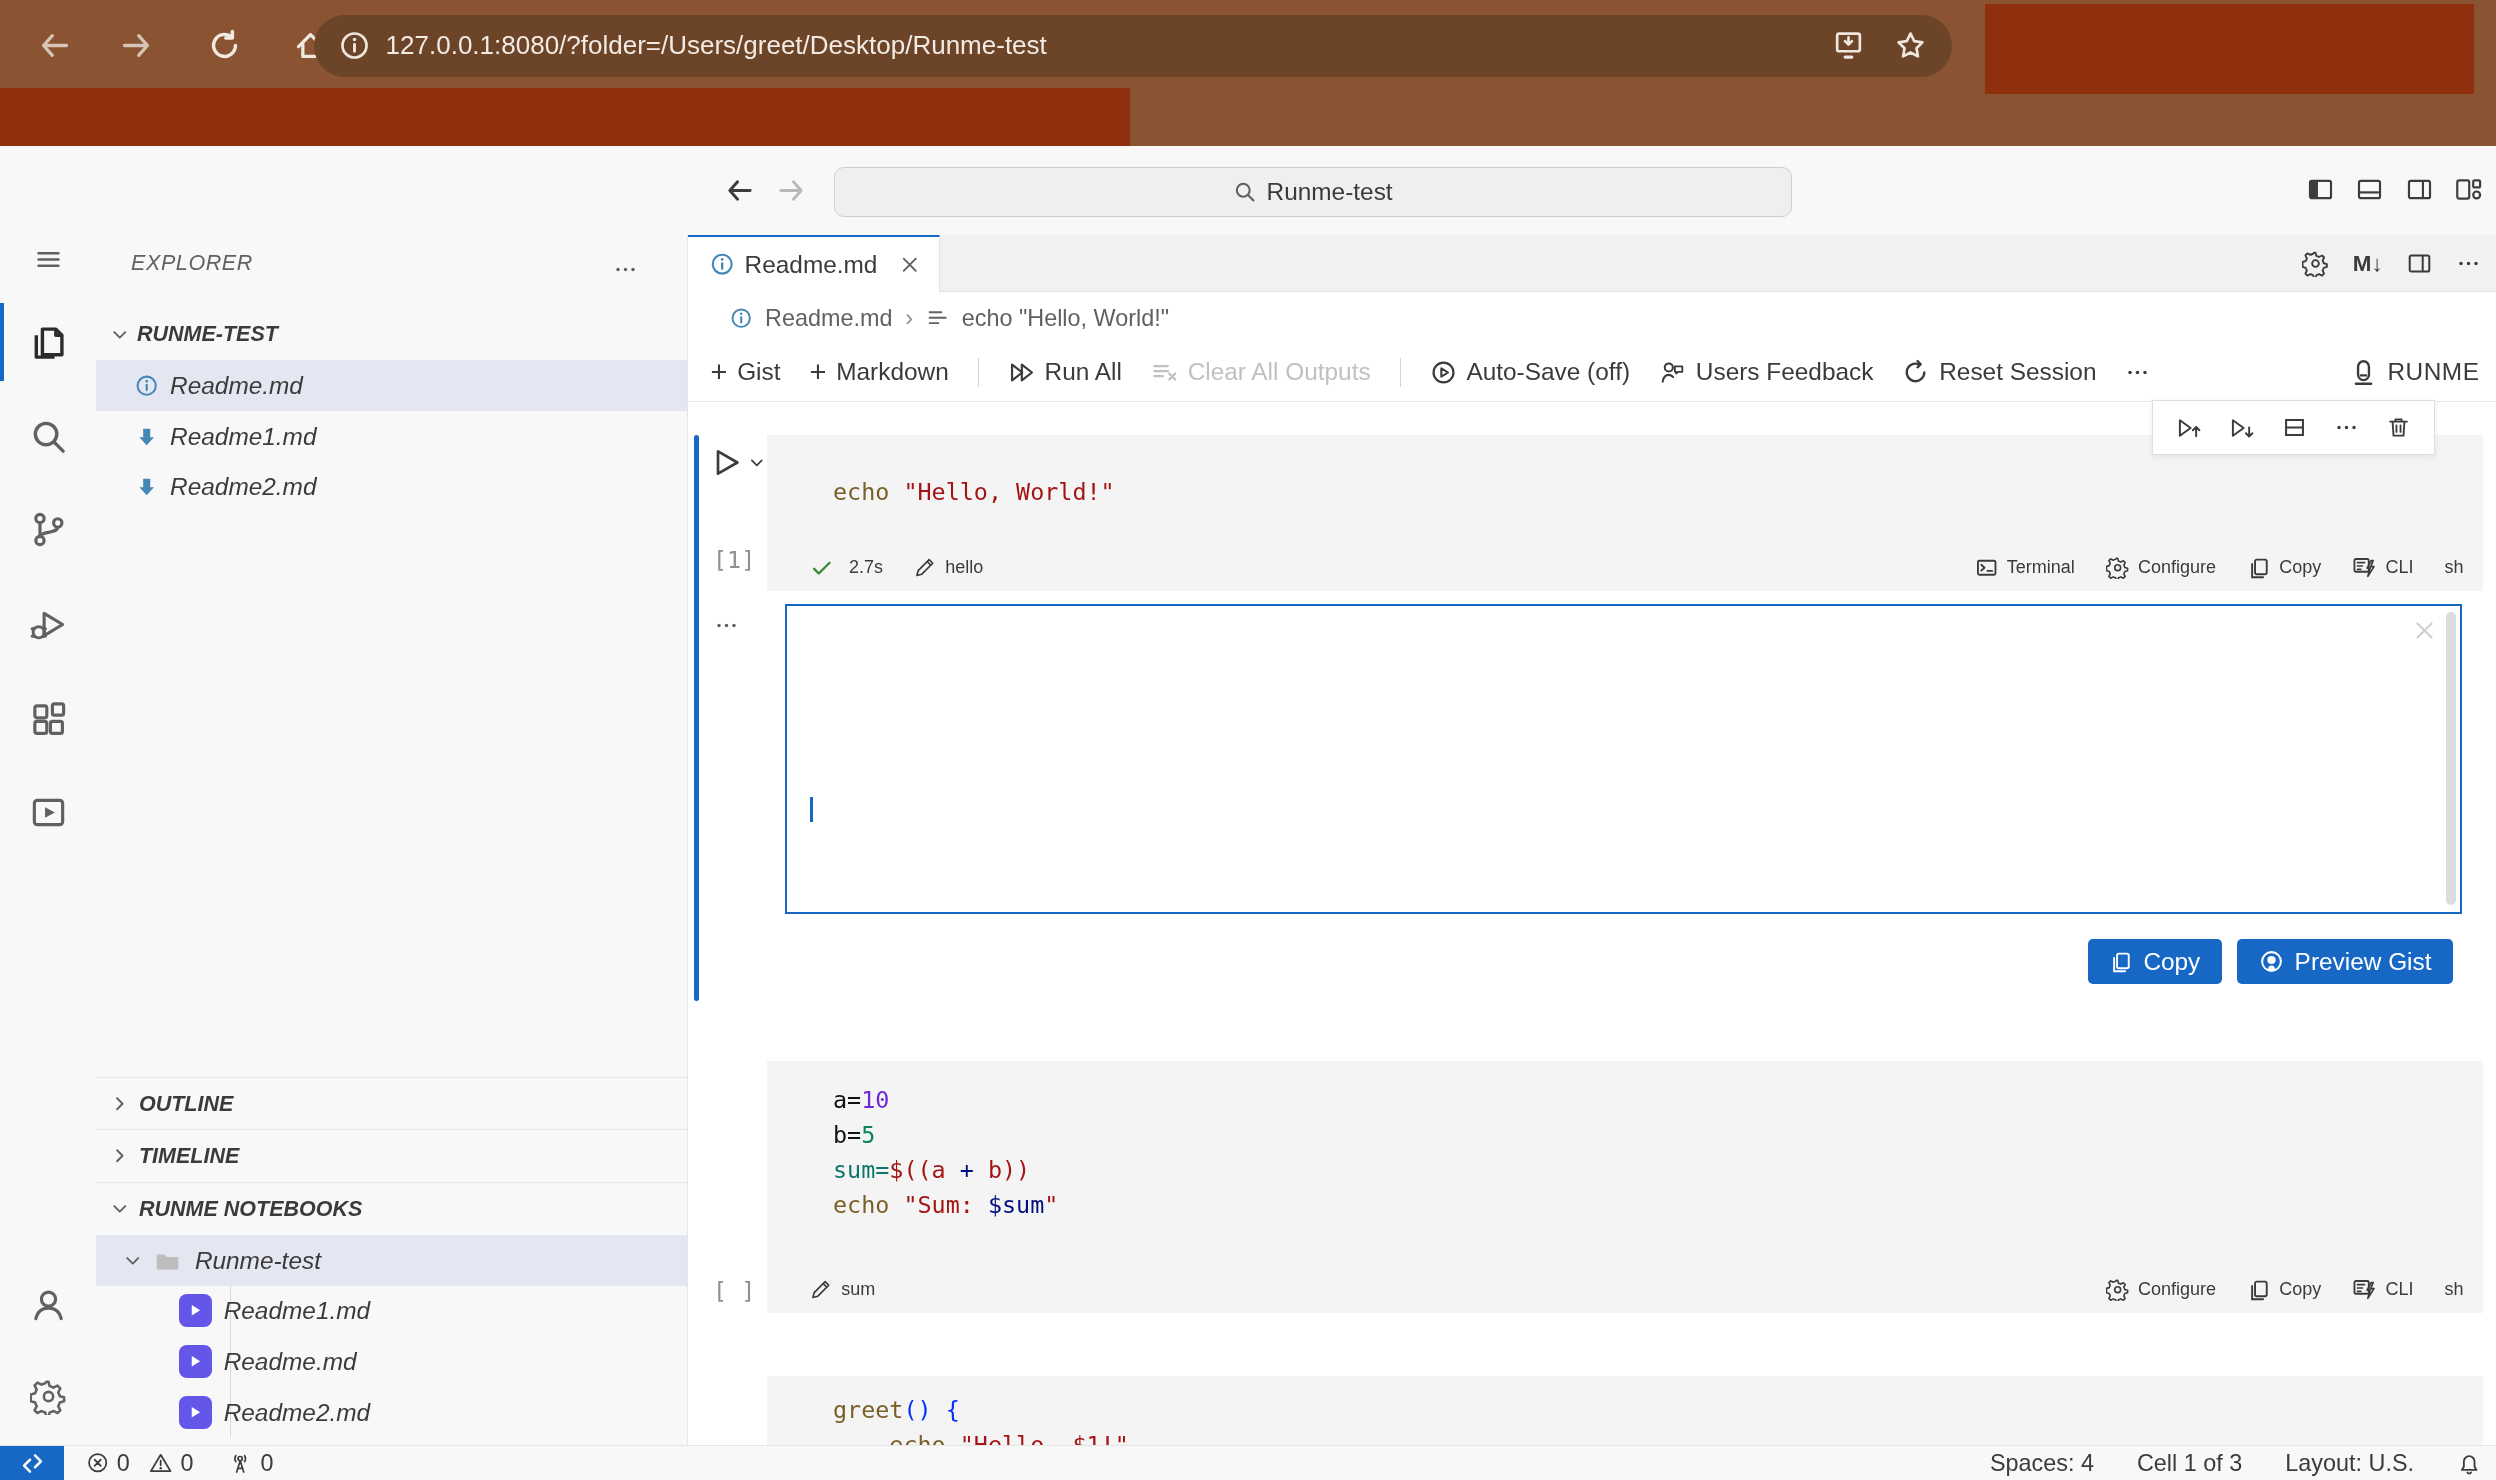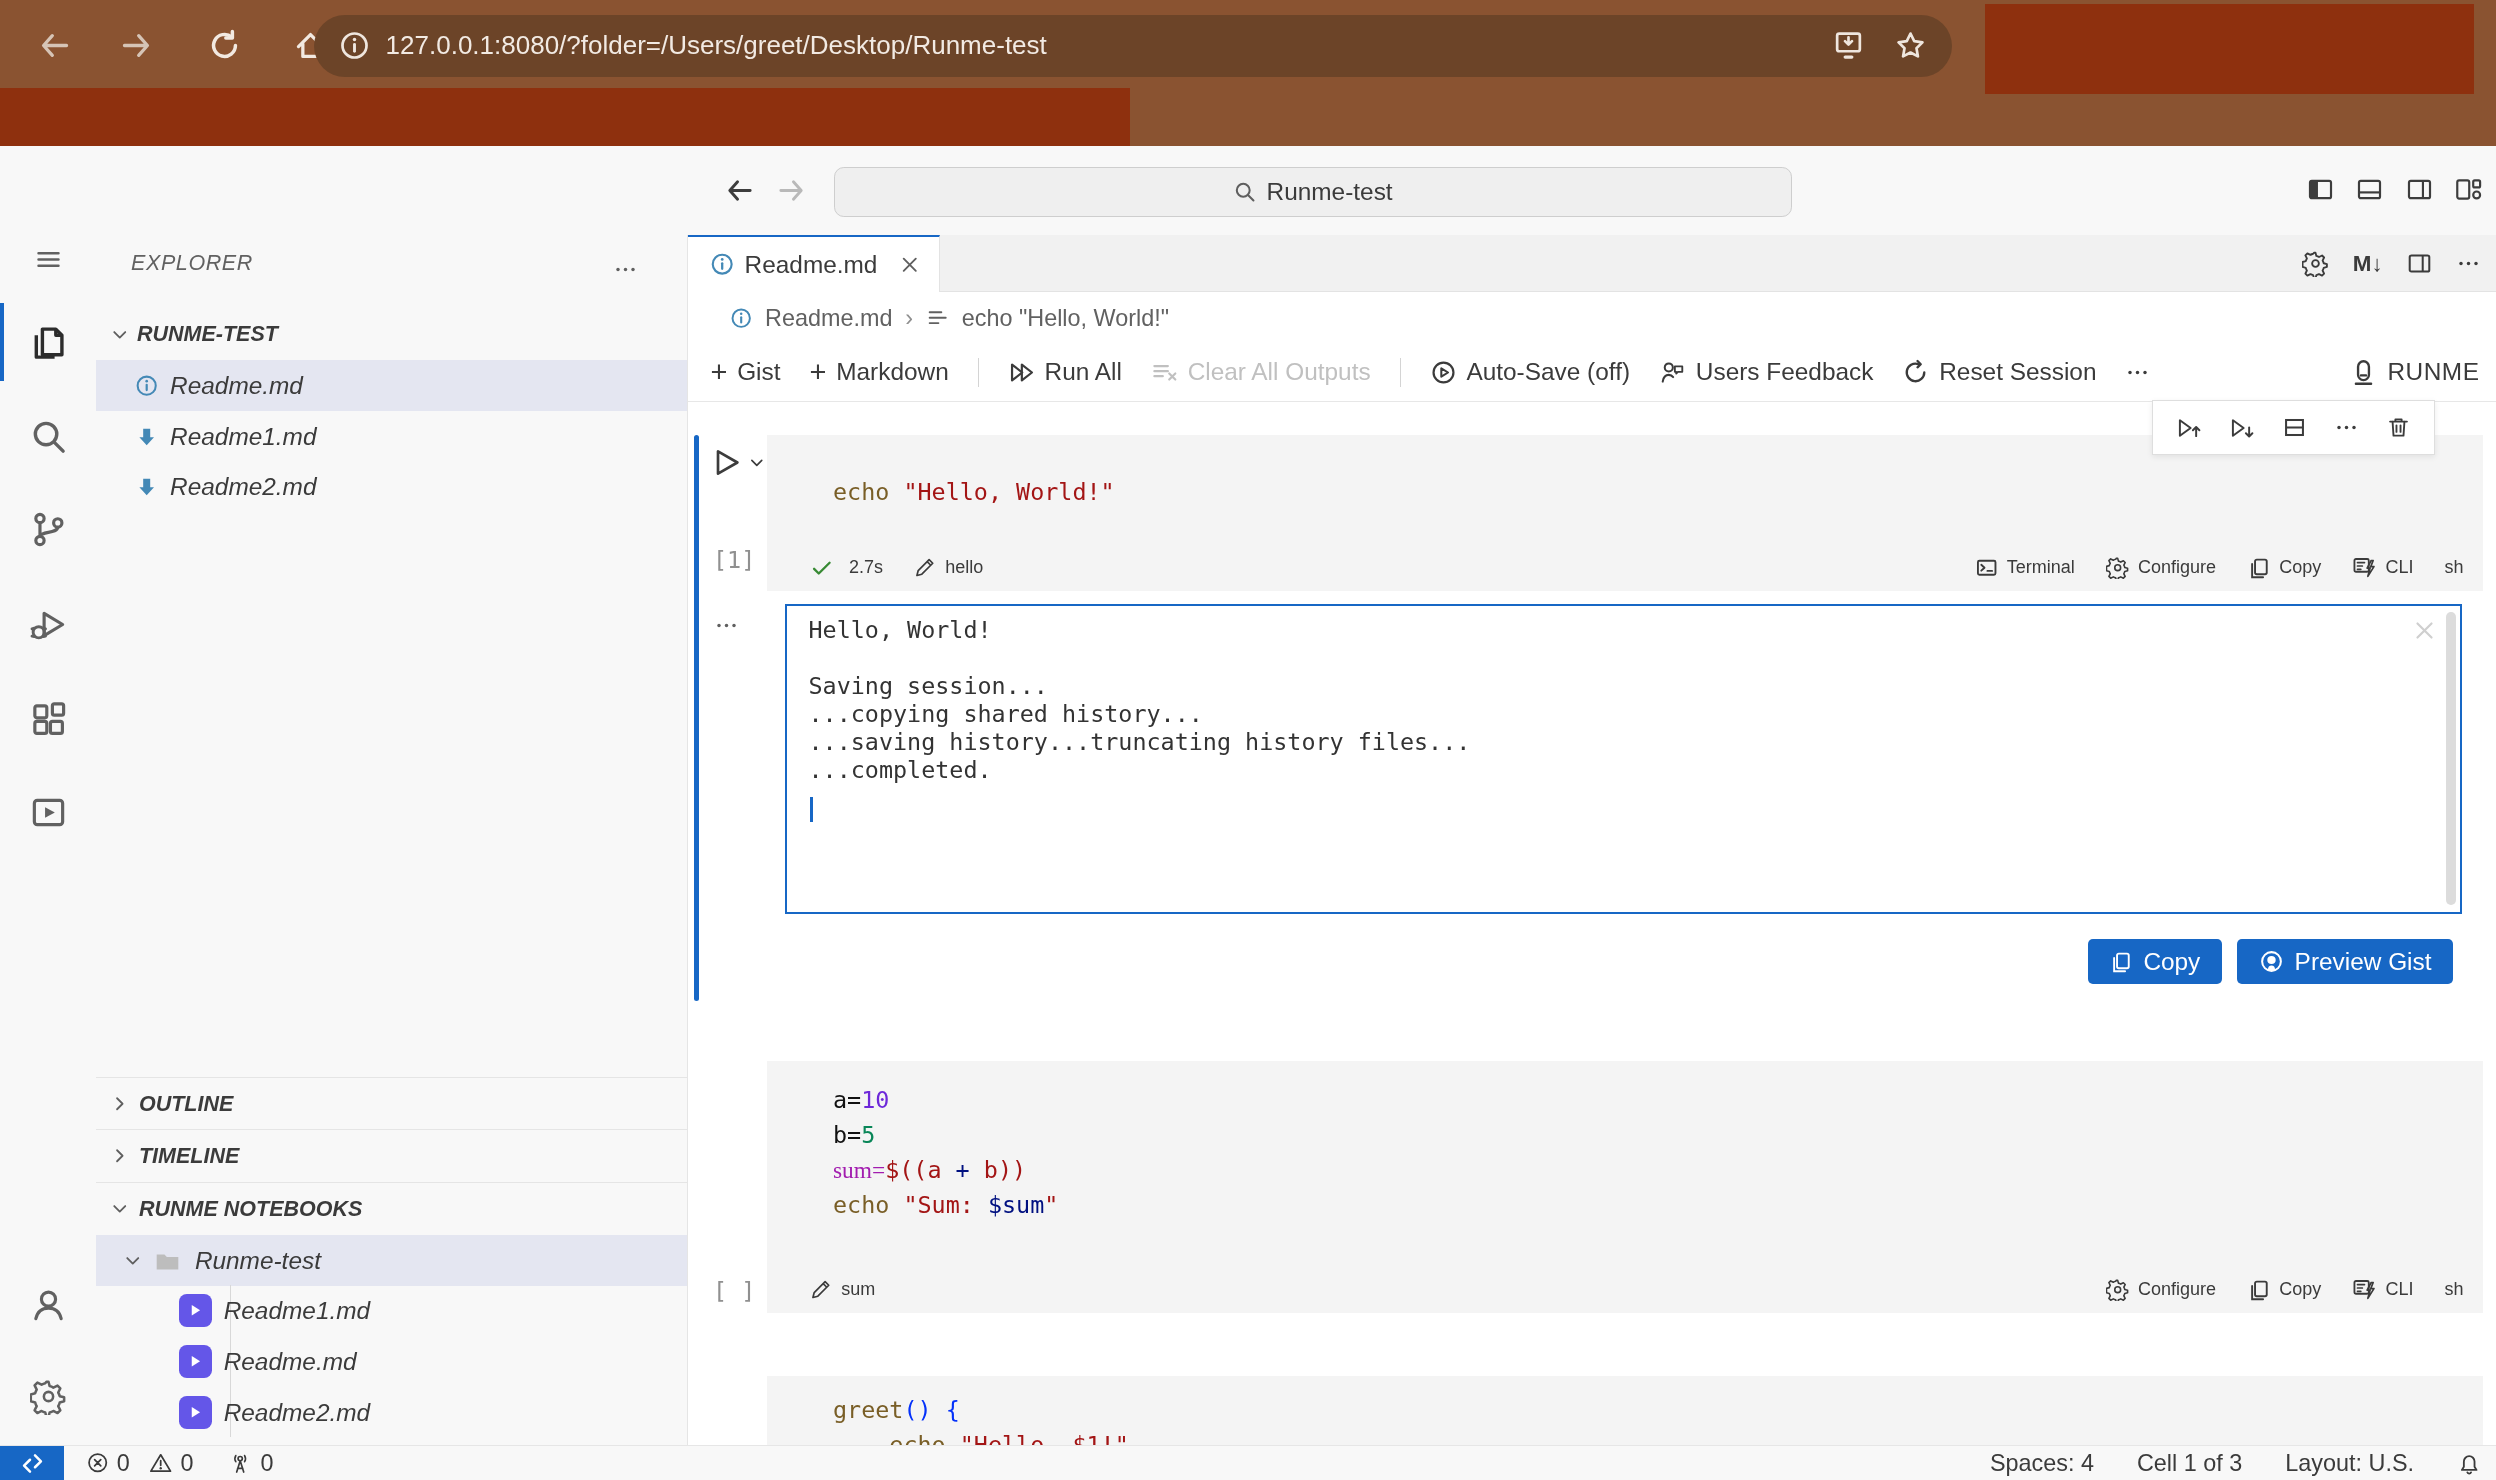--- a/index.html
+++ b/index.html
@@ -653,26 +653,20 @@
         </div>
       </div>
       <div class="abs exec" style="top:311px">[1]</div>
 
       <div class="abs" style="left:26px;top:378px;color:#5f5f5f">
           <svg class="ic" width="25" height="25" viewBox="0 0 26 26">
             <use href="#i-dots"></use>
           </svg>
         </div>
       <div class="abs outbox">
-        <pre class="out-pre">Hello, World!
-
-Saving session...
-...copying shared history...
-...saving history...truncating history files...
-...completed.</pre>
         <div class="out-cursor"></div>
         <svg class="ic out-close" width="25" height="25" viewBox="0 0 26 26">
             <use href="#i-close"></use>
           </svg>
         <div class="out-scroll"></div>
       </div>
 
       <div class="gist-btns">
         <button class="btn-blue">
             <svg class="ic" width="23.4" height="23.4" viewBox="0 0 24 24">
@@ -684,21 +678,21 @@
             <svg class="ic" width="25" height="25" viewBox="0 0 26 26">
               <use href="#i-github"></use>
             </svg>
             <span>Preview Gist</span>
           </button>
       </div>
 
       <div class="abs codeblock" style="top:826px;height:252px">
         <pre class="code-pre"><span><span style="color: rgb(17, 17, 17);">a=</span><span style="color: #6d28d9; margin-top: 40px;">10</span></span>
 <span><span style="color: rgb(17, 17, 17);">b=</span><span style="color: rgb(9, 134, 88);">5</span></span>
-<span><span style="color: #a21caf; font-family: Liberation Serif, serif;">sum=</span><span style="color: rgb(163, 21, 21);">$((</span><span style="color: rgb(163, 21, 21);">a</span><span style="color: rgb(0, 16, 128);"> + </span><span style="color: rgb(163, 21, 21);">b</span><span style="color: rgb(163, 21, 21);">))</span></span>
+<span><span style="color: #0f766e;">sum=</span><span style="color: rgb(163, 21, 21);">$((</span><span style="color: rgb(163, 21, 21);">a</span><span style="color: rgb(0, 16, 128);"> + </span><span style="color: rgb(163, 21, 21);">b</span><span style="color: rgb(163, 21, 21);">))</span></span>
 <span><span style="color: rgb(121, 94, 38);">echo</span><span> </span><span style="color: rgb(163, 21, 21);">"Sum: </span><span style="color: rgb(0, 16, 128);">$sum</span><span style="color: rgb(163, 21, 21);">"</span></span></pre>
         <div class="cell-status">
           <span class="cs-item">
               <svg class="ic" width="22.4" height="22.4" viewBox="0 0 23 23">
                 <use href="#i-pencil"></use>
               </svg>
               <span>sum</span>
             </span>
           <span style="flex:1"></span>
           <span class="cs-item">

